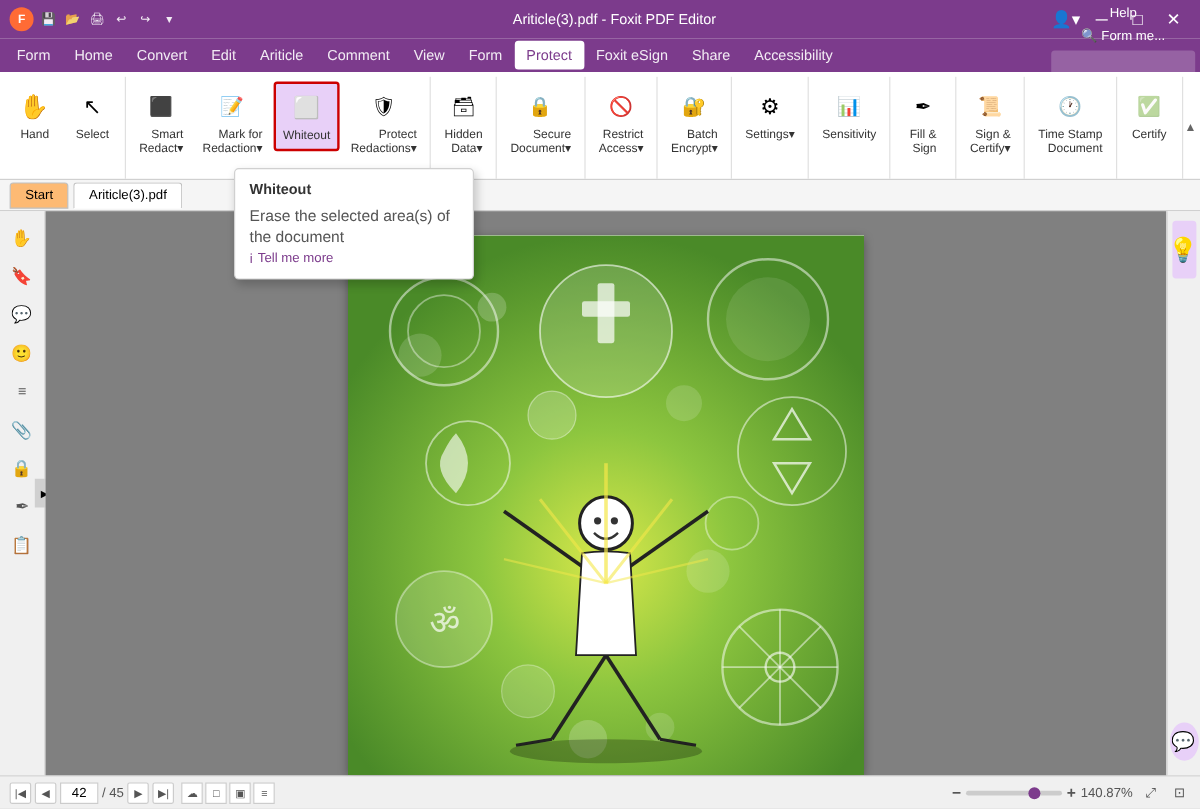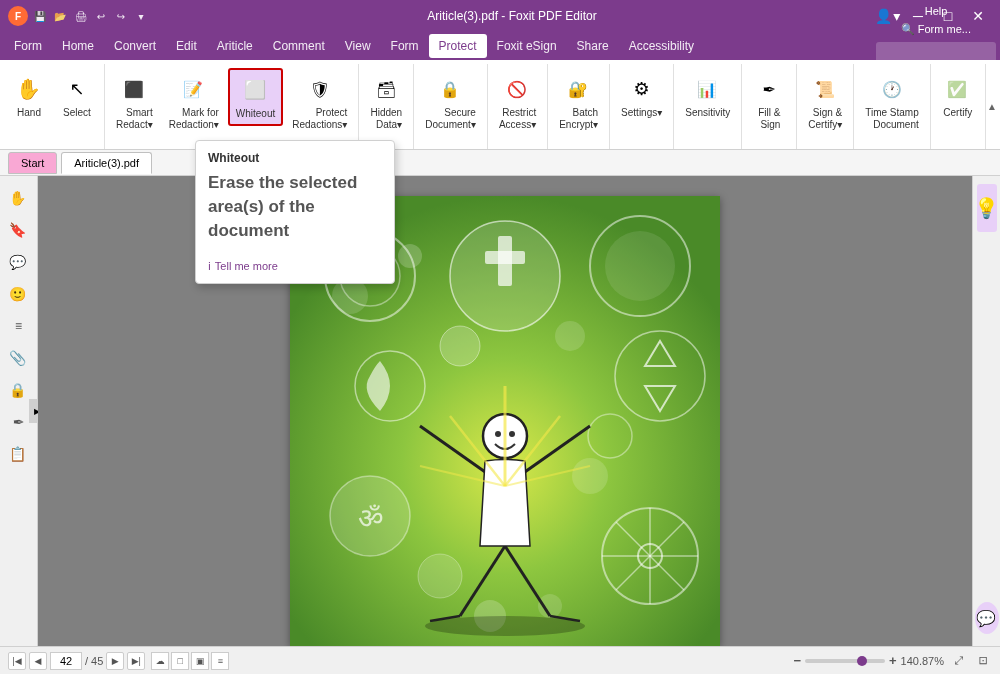--- a/index.html
+++ b/index.html
@@ -88,37 +88,37 @@
       left: 195px;
       background: white;
       border: 1px solid #d0d0d0;
       border-radius: 4px;
       padding: 10px 12px;
       width: 200px;
       box-shadow: 2px 4px 8px rgba(0,0,0,0.2);
       z-index: 100;
     }
     .tooltip-title { font-weight: 600; font-size: 12px; margin-bottom: 6px; color: #333; }
-    .tooltip-desc { font-size: 17px; color: #555; line-height: 1.4; margin-bottom: 16px; font-weight: bold; }
+    .tooltip-desc { font-size: 13px; color: #555; line-height: 1.4; margin-bottom: 0; }
     .tooltip-link { color: #7c3b8c; font-size: 11px; text-decoration: none; cursor: pointer; display: flex; align-items: center; gap: 4px; }
 
     
     .tab-bar {
       height: 26px;
       background: #f5f5f5;
       border-bottom: 1px solid #d0d0d0;
       display: flex;
       align-items: center;
       padding: 0 8px;
       gap: 4px;
     }
     .tab-item {
       height: 22px;
       padding: 0 12px;
-      background: #f9a8d4;
+      background: #fdba74;
       border-radius: 3px 3px 0 0;
       display: flex;
       align-items: center;
       font-size: 11px;
       cursor: pointer;
       border: 1px solid #c0c0c0;
     }
     .tab-item.active { background: white; border-bottom-color: white; }
 
     

